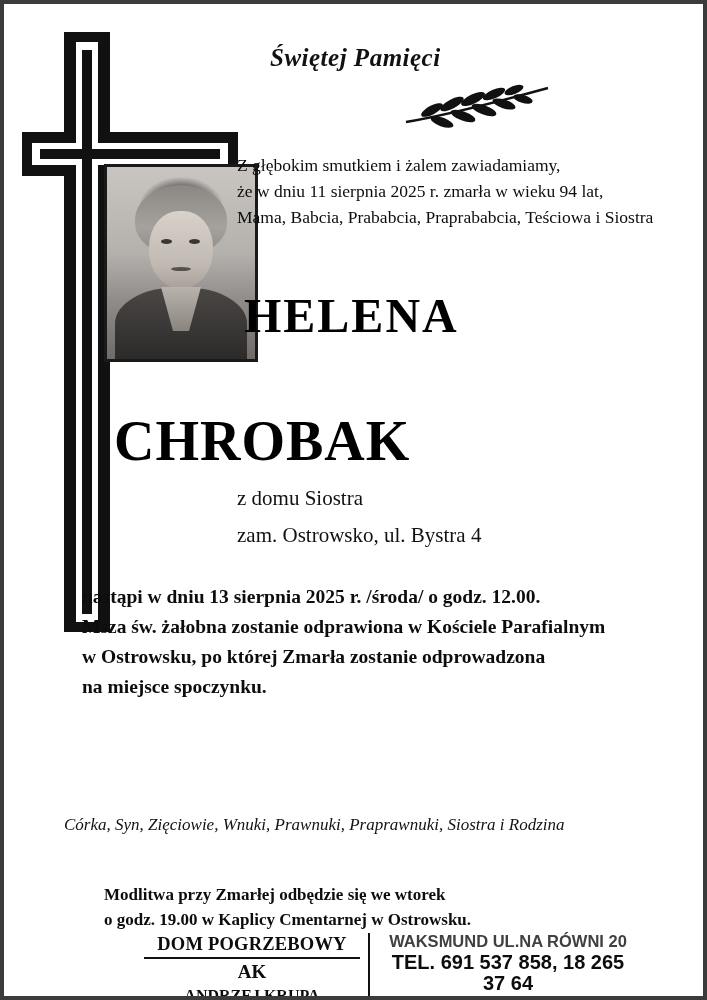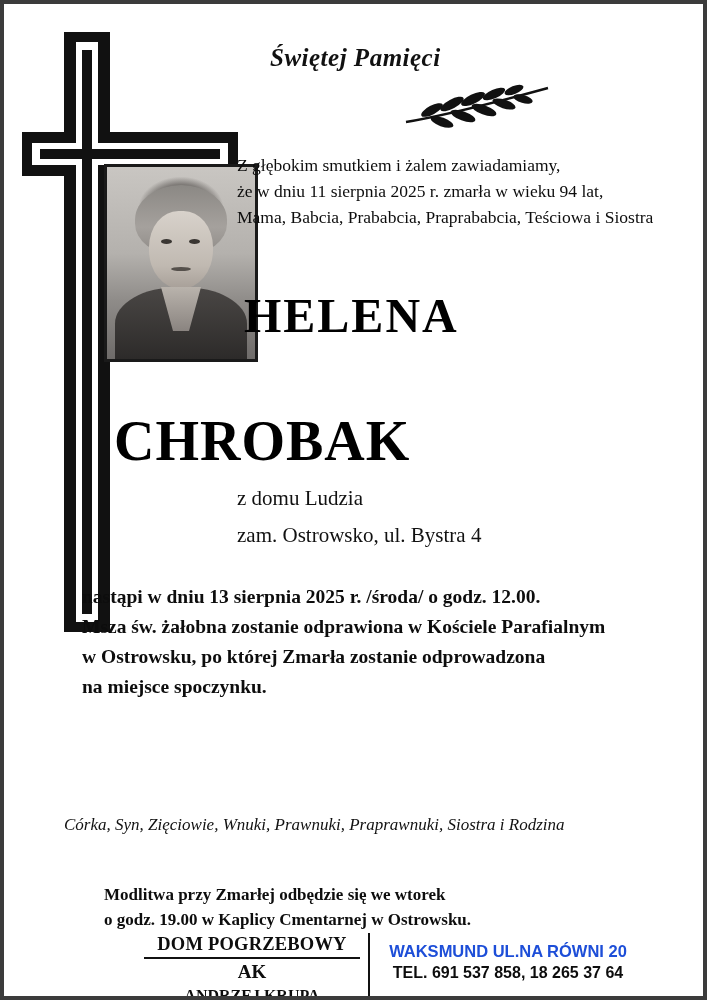--- a/index.html
+++ b/index.html
@@ -319,26 +319,26 @@
   }
   .footer-right {
     flex: 1;
     padding-left: 12px;
     text-align: center;
   }
   .addr {
     font-family: "Liberation Sans", sans-serif;
     font-size: 16.5px;
     font-weight: bold;
-    color: #1d4ed8;
+    color: #404040;
     line-height: 21px;
   }
   .phone {
     font-family: "Liberation Sans", sans-serif;
-    font-size: 16px;
+    font-size: 20px;
     font-weight: bold;
     color: #0d0d0d;
     line-height: 21px;
   }
 </style>
 </head>
 <body>
 
 <div class="page">
 
@@ -383,21 +383,21 @@
 
   <div class="intro">
     <div>Z głębokim smutkiem i żalem zawiadamiamy,</div>
     <div>że w dniu 11 sierpnia 2025 r. zmarła w wieku 94 lat,</div>
     <div>Mama, Babcia, Prababcia, Praprababcia, Teściowa i Siostra</div>
   </div>
 
   <div class="name-first">HELENA</div>
   <div class="name-last">CHROBAK</div>
 
-  <div class="zdomu">z domu Ludzia</div>
+  <div class="zdomu">z domu Siostra</div>
   <div class="zam">zam. Ostrowsko, ul. Bystra 4</div>
 
   <div class="ceremony">
     <div>nastąpi w dniu 13 sierpnia 2025 r. /środa/ o godz. 12.00.</div>
     <div>Msza św. żałobna zostanie odprawiona w Kościele Parafialnym</div>
     <div>w Ostrowsku, po której Zmarła zostanie odprowadzona</div>
     <div>na miejsce spoczynku.</div>
   </div>
 
   <div class="mourn-2">Córka, Syn, Zięciowie, Wnuki, Prawnuki, Praprawnuki, Siostra i Rodzina</div>

